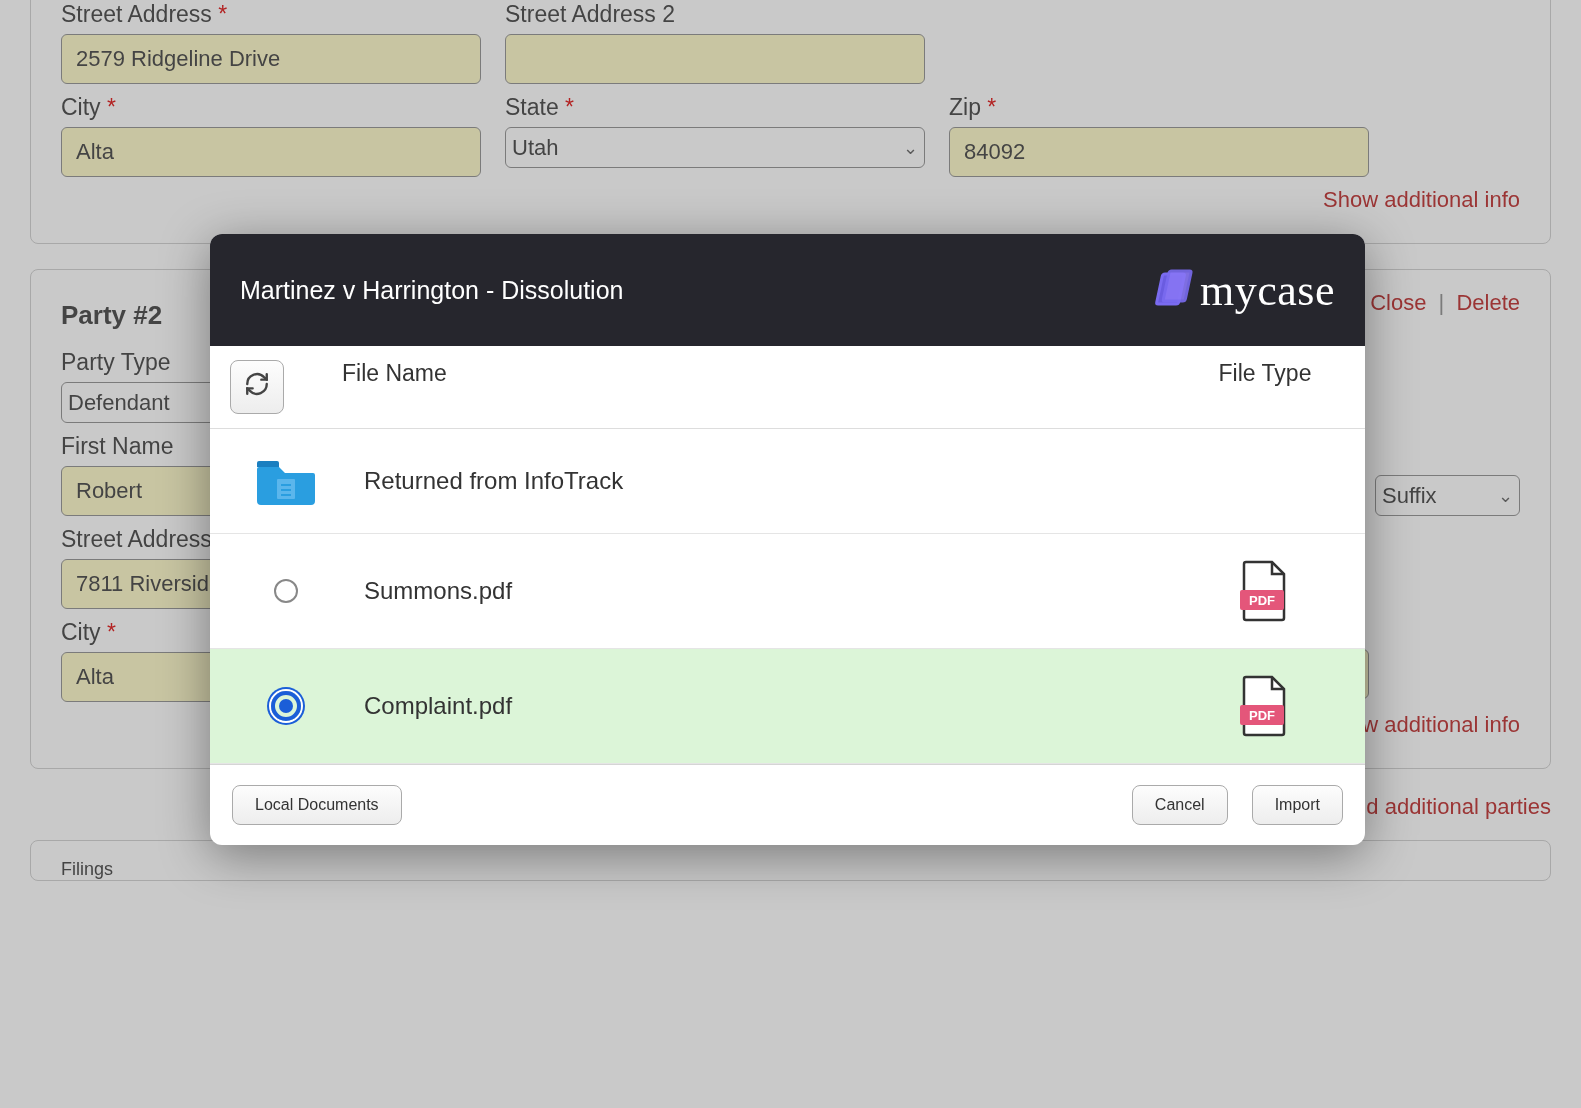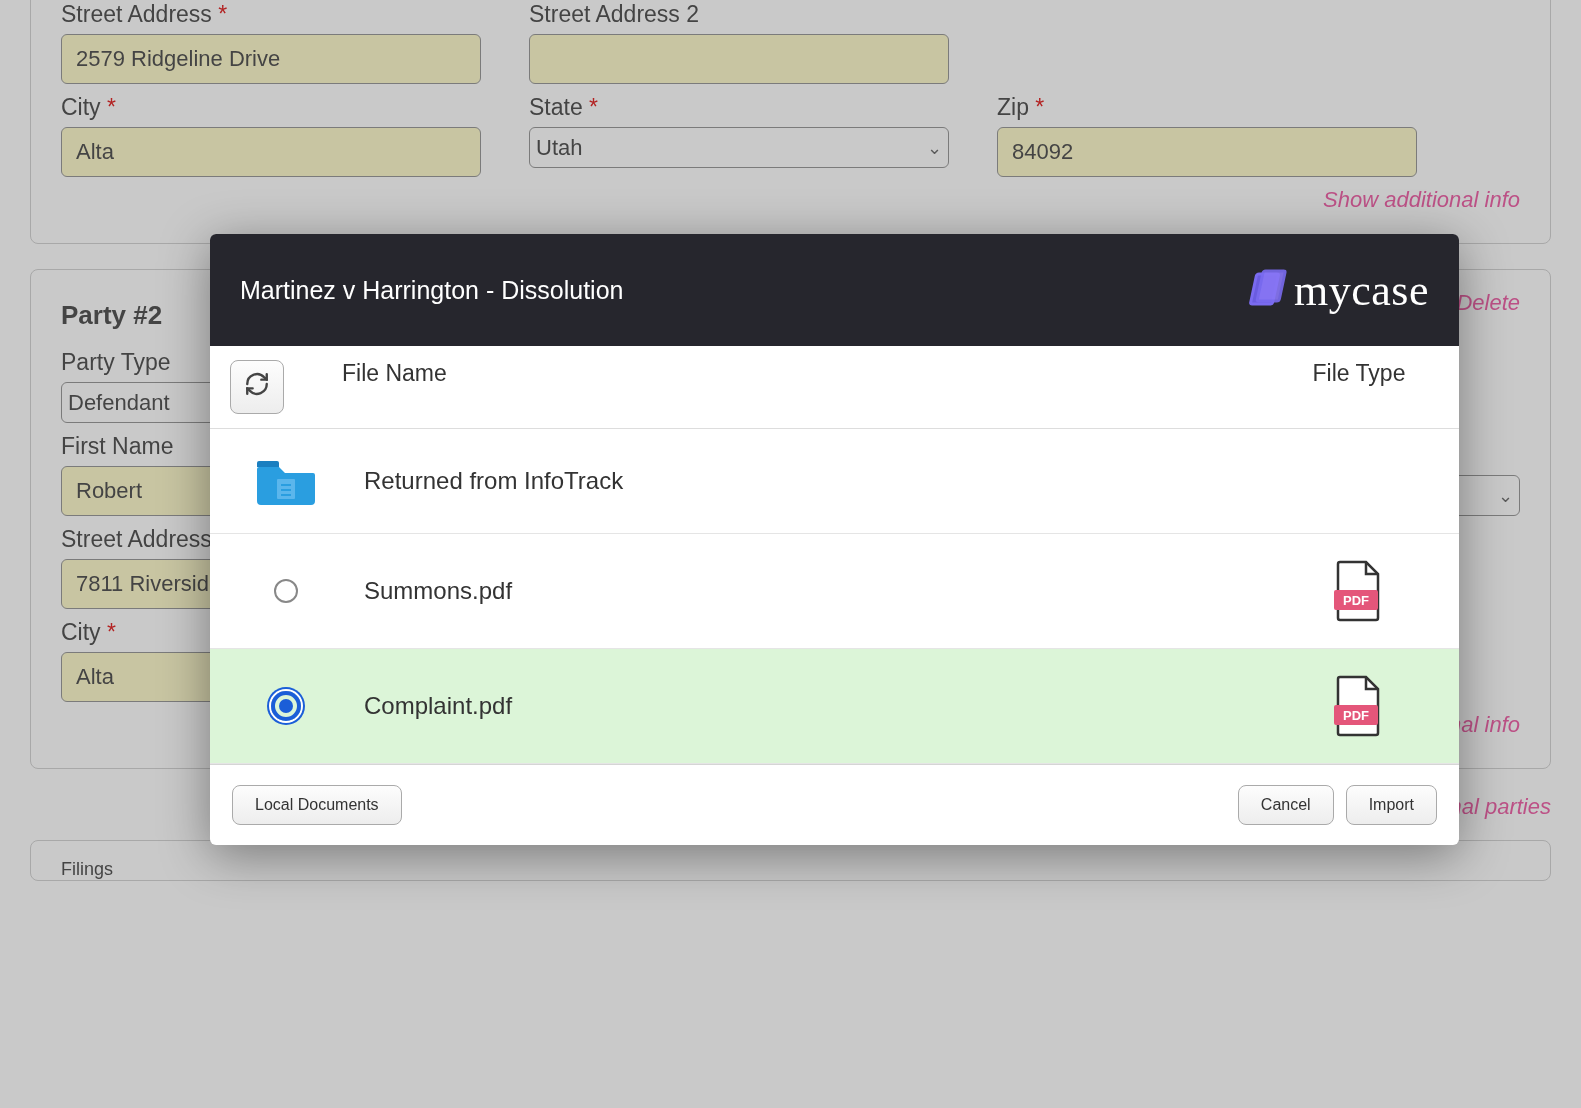--- a/index.html
+++ b/index.html
@@ -26,21 +26,21 @@
   background: rgba(100,100,100,0.35);
   z-index: 50;
 }
 .panel {
   border: 1px solid #ccc;
   border-radius: 8px;
   padding: 30px;
   margin-bottom: 25px;
   position: relative;
 }
-.field-row { display: flex; gap: 48px; margin-bottom: 10px;}
+.field-row { display: flex; gap: 24px; margin-bottom: 10px;}
 .field { display: flex; flex-direction: column; }
 .field-label { font-size: 23px; color: #333; margin-bottom: 6px; }
 .req { color: #d00; }
 .input {
   border: 1px solid #888;
   border-radius: 6px;
   height: 50px;
   padding: 0 14px;
   font-size: 22px;
   background: #fef9c3;
@@ -51,35 +51,35 @@
   border-radius: 6px;
   height: 41px;
   padding: 0 6px;
   font-size: 22px;
   background: #fff;
   display: flex;
   align-items: center;
   justify-content: space-between;
 }
 .chev { font-size: 18px; color: #555; margin-left: auto;}
-.link { color: #ec4899; cursor: pointer; font-style: italic; }
+.link { color: #b91c1c; cursor: pointer; }
 .panel-links { position: absolute; right: 30px; top: 20px; font-size: 22px; }
 .panel-links .sep { color: #888; margin: 0 6px; }
 .show-more { text-align: right; margin-top: 10px; }
 .party-heading { font-size: 26px; font-weight: 600; }
 .add-parties { text-align: right; font-size: 22px; margin-top: 22px; margin-bottom: 20px; }
 
 
 .modal {
   position: absolute;
   left: 210px;
   top: 234px;
-  width: 1249px;
+  width: 1155px;
   background: #fff;
-  border-radius: 6px;
+  border-radius: 12px;
   box-shadow: 0 10px 50px rgba(0,0,0,0.4);
   z-index: 100;
   overflow: hidden;
 }
 .modal-header {
   background: #26262d;
   color: #fff;
   display: flex;
   align-items: center;
   justify-content: space-between;
@@ -143,21 +143,21 @@
 .btn {
   border: 1px solid #aaa;
   border-radius: 8px;
   background: linear-gradient(#fdfdfd,#ededed);
   padding: 10px 22px;
   font-size: 16px;
   color: #333;
   cursor: pointer;
 }
 .modal-footer .spacer { flex:1; }
-.modal-footer .btn + .btn { margin-left: 12px; }
+.modal-footer .btn + .btn { margin-left: 24px; }
 
 .filings-heading { font-size: 18px; padding: 18px 30px 0; }
 
 
 .w-420 { width: 420px; }
 .w-145 { width: 145px; }
 </style>
 </head>
 <body>
 

